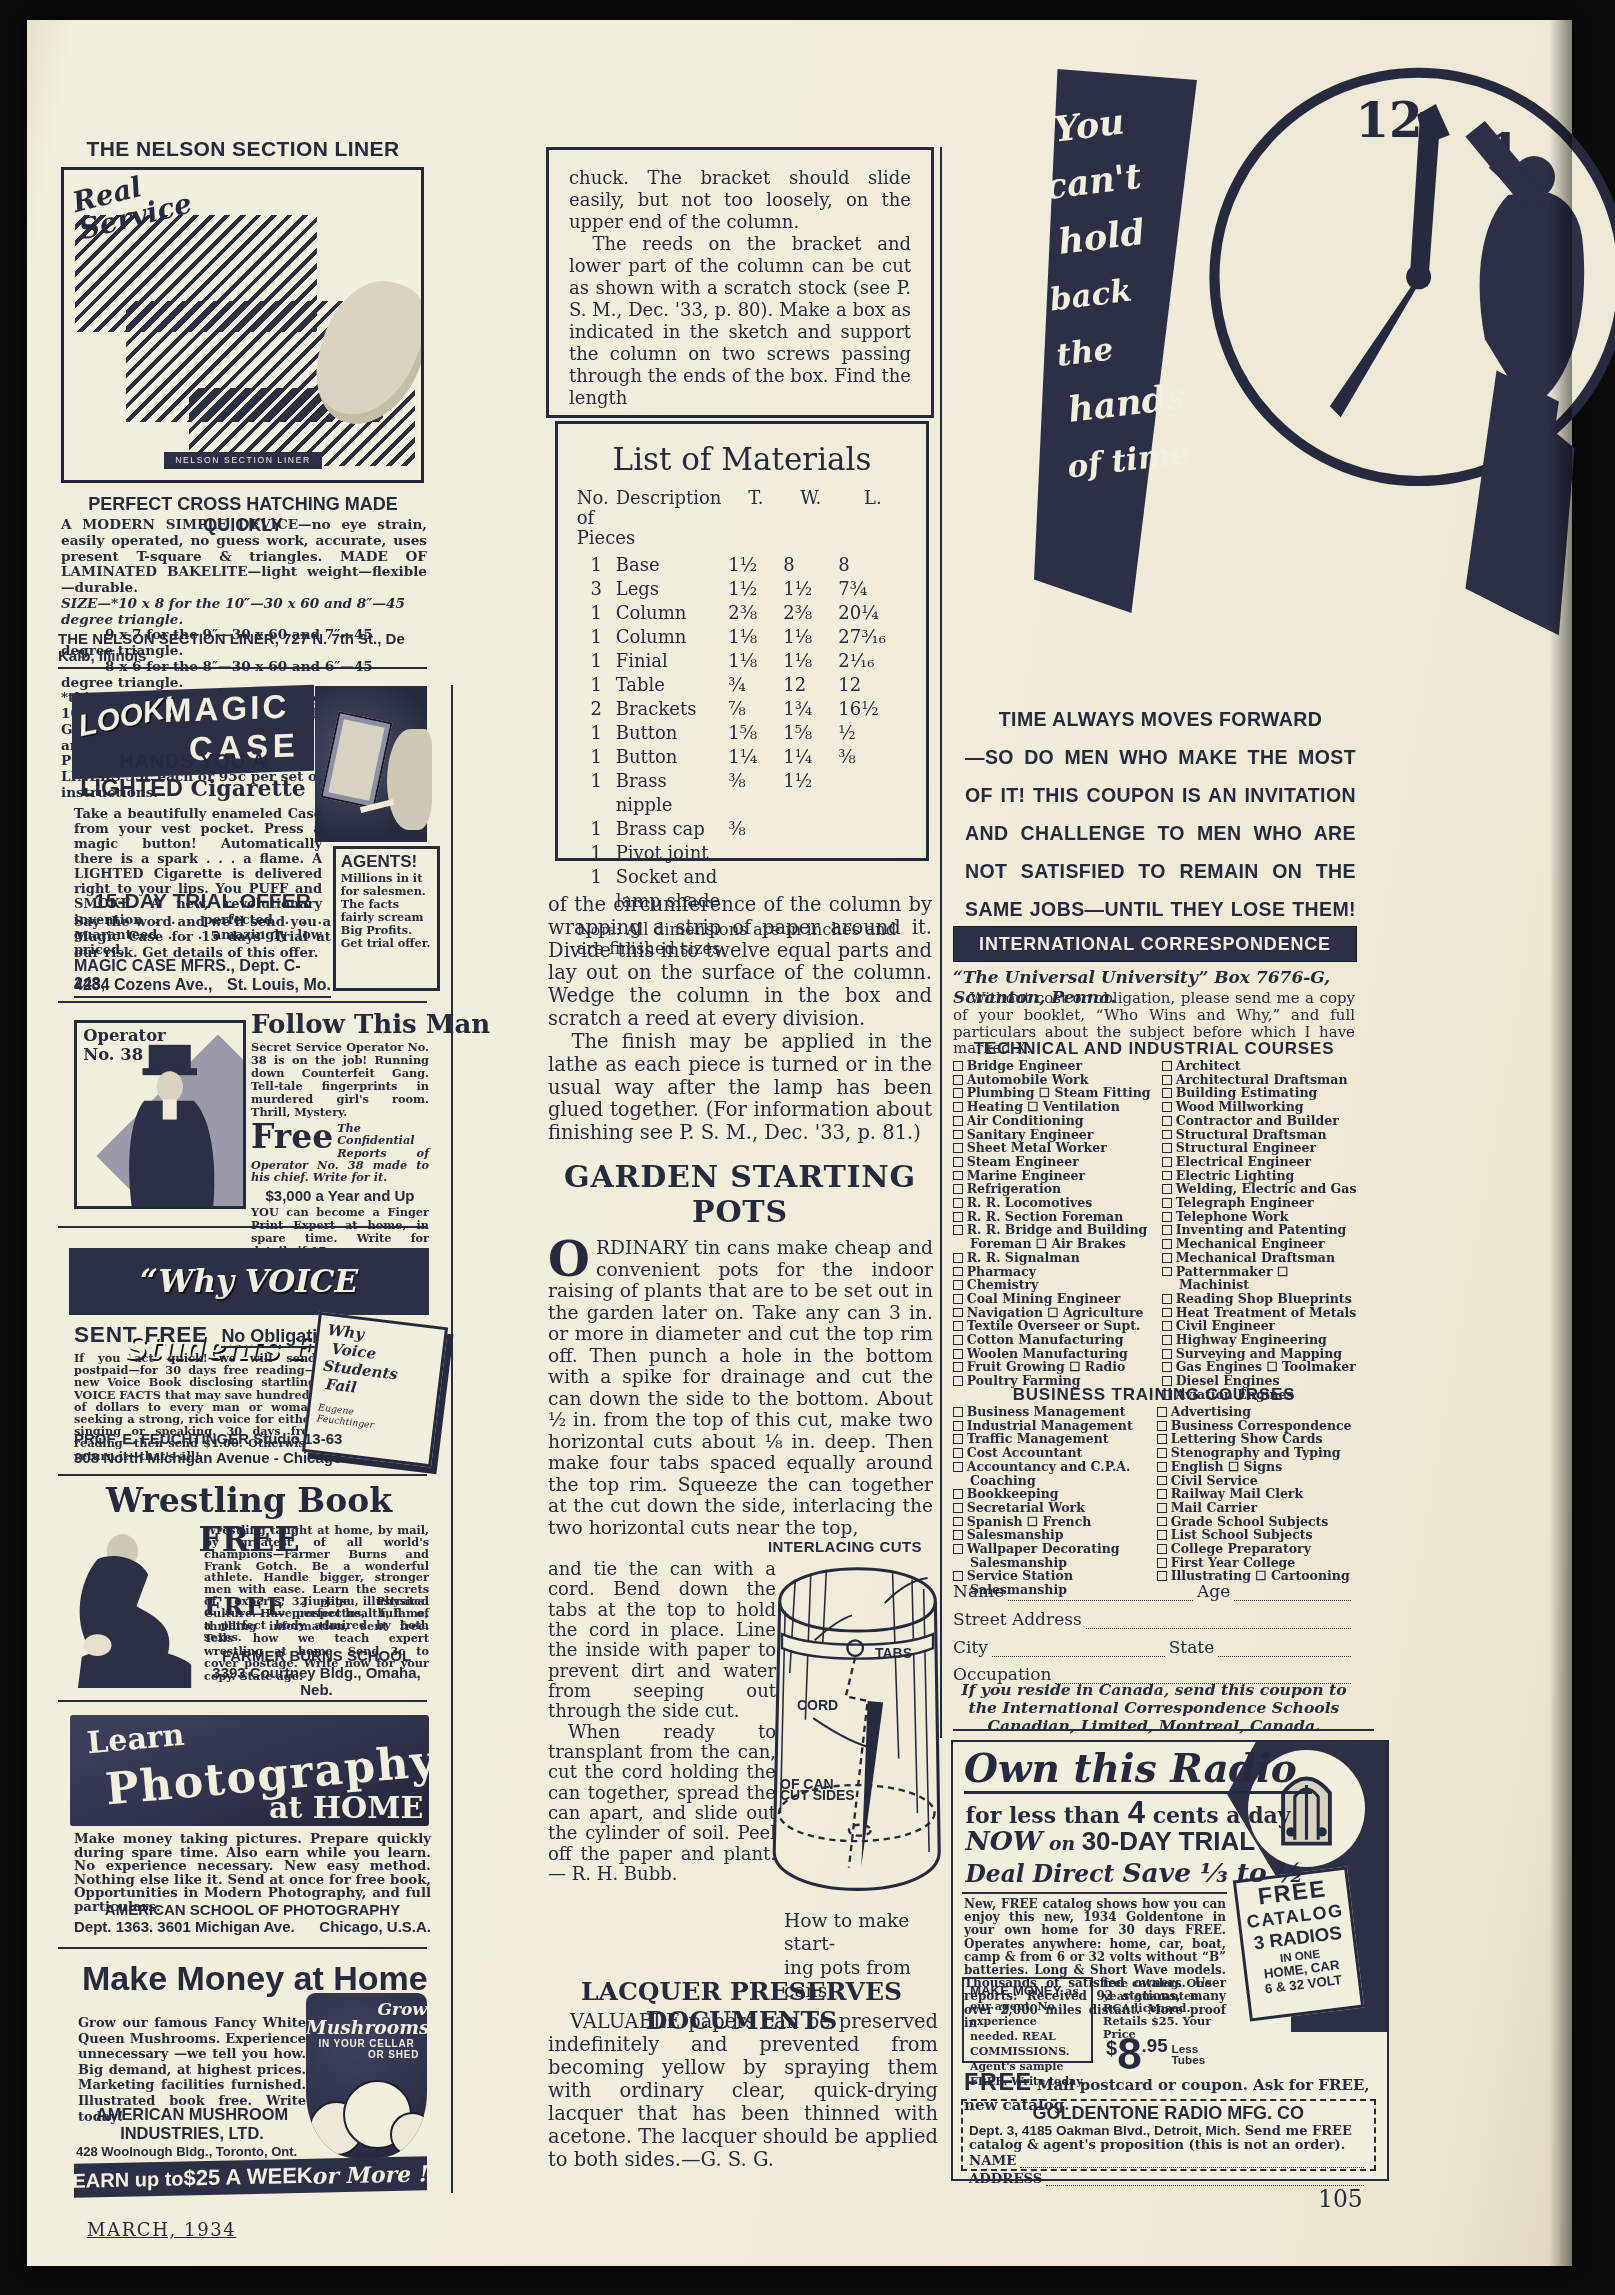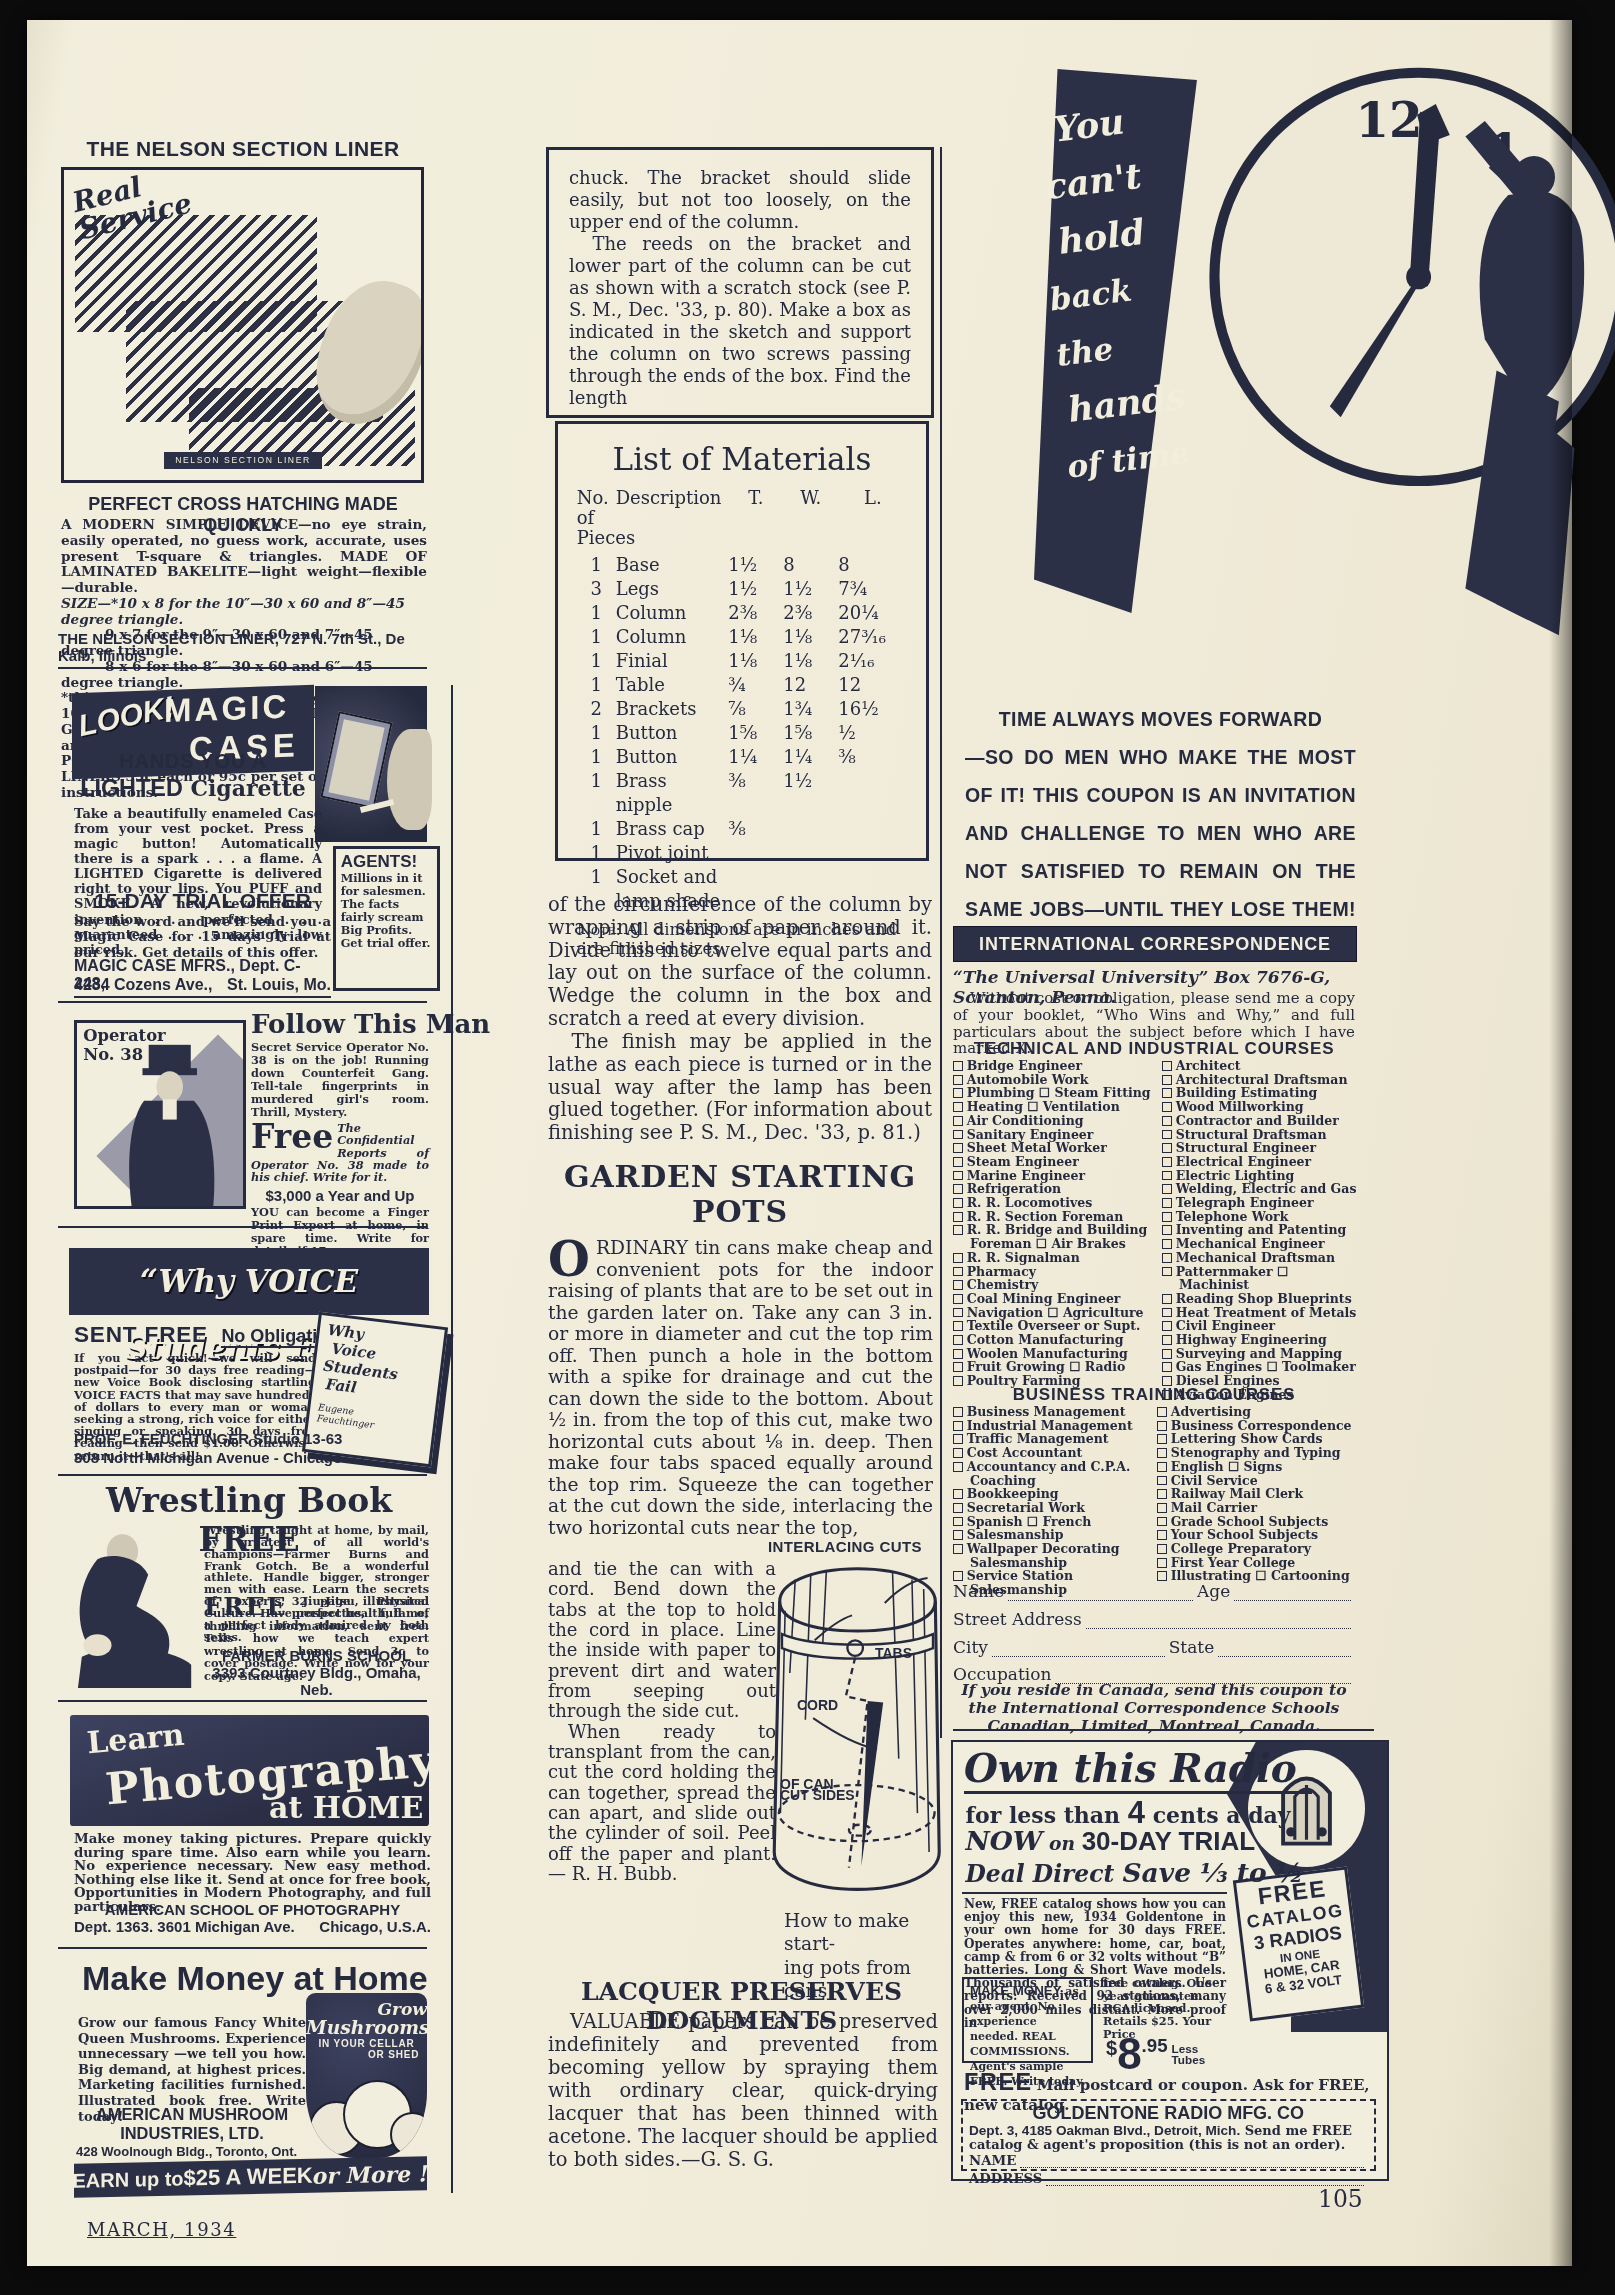--- a/index.html
+++ b/index.html
@@ -562,21 +562,21 @@
         <div class="ci"><span class="cb"></span><span>English ☐ Signs</span></div>
 
         <div class="ci"><span class="cb"></span><span>Civil Service</span></div>
 
         <div class="ci"><span class="cb"></span><span>Railway Mail Clerk</span></div>
 
         <div class="ci"><span class="cb"></span><span>Mail Carrier</span></div>
 
         <div class="ci"><span class="cb"></span><span>Grade School Subjects</span></div>
 
-        <div class="ci"><span class="cb"></span><span>Your School Subjects</span></div>
+        <div class="ci"><span class="cb"></span><span>List School Subjects</span></div>
 
         <div class="ci"><span class="cb"></span><span>College Preparatory</span></div>
 
         <div class="ci"><span class="cb"></span><span>First Year College</span></div>
 
         <div class="ci"><span class="cb"></span><span>Illustrating ☐ Cartooning</span></div>
       </div>
   </div>
 
   <div class="abs frow" style="left:953px;top:1581px;width:402px;">

